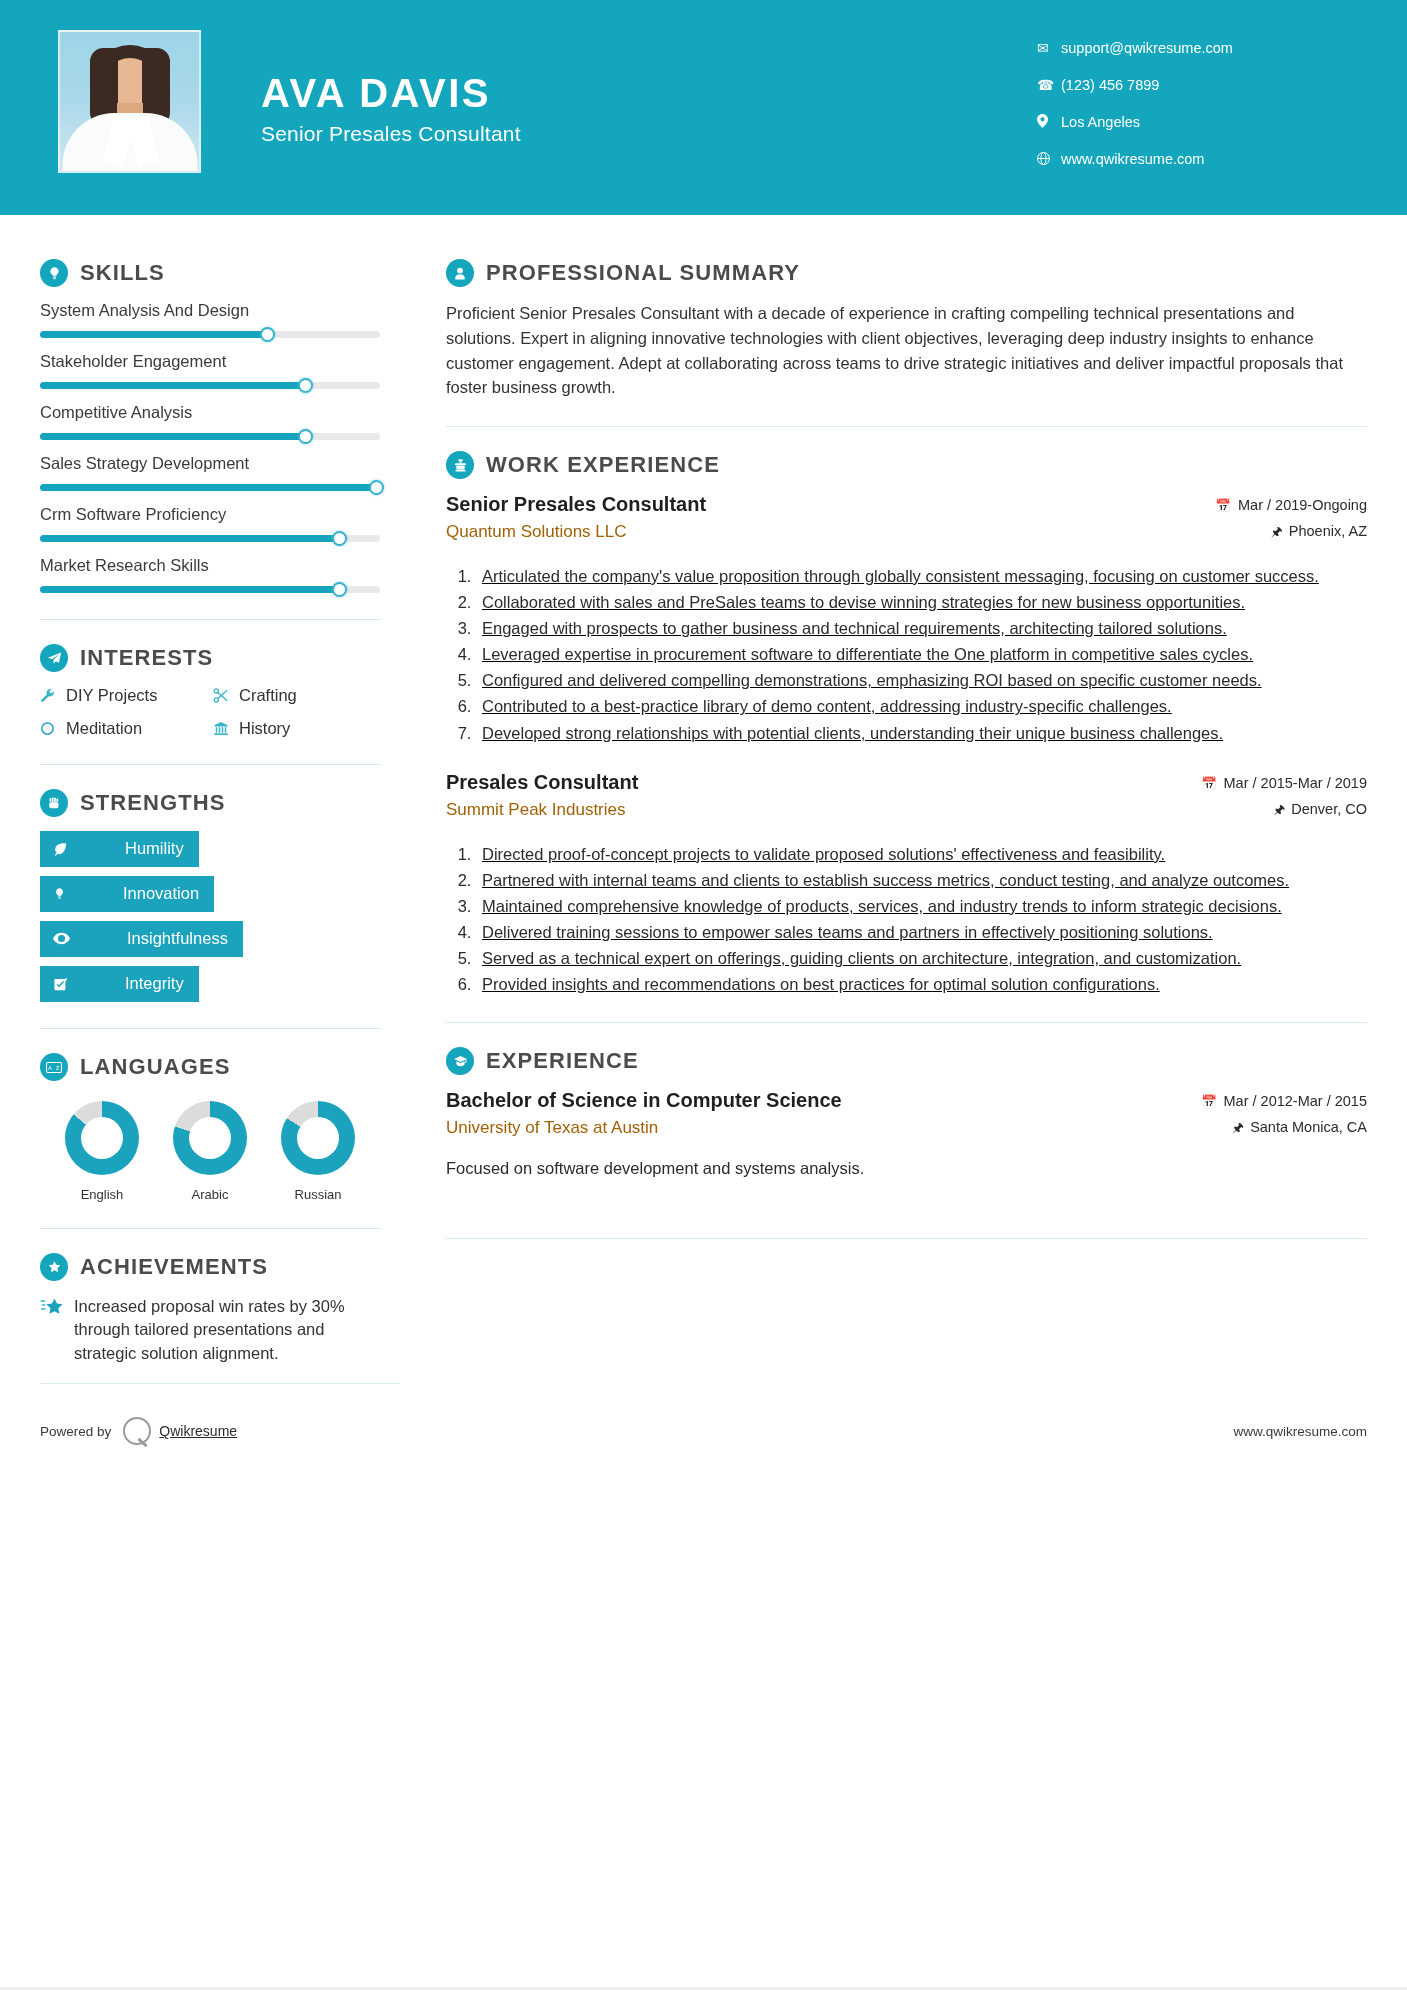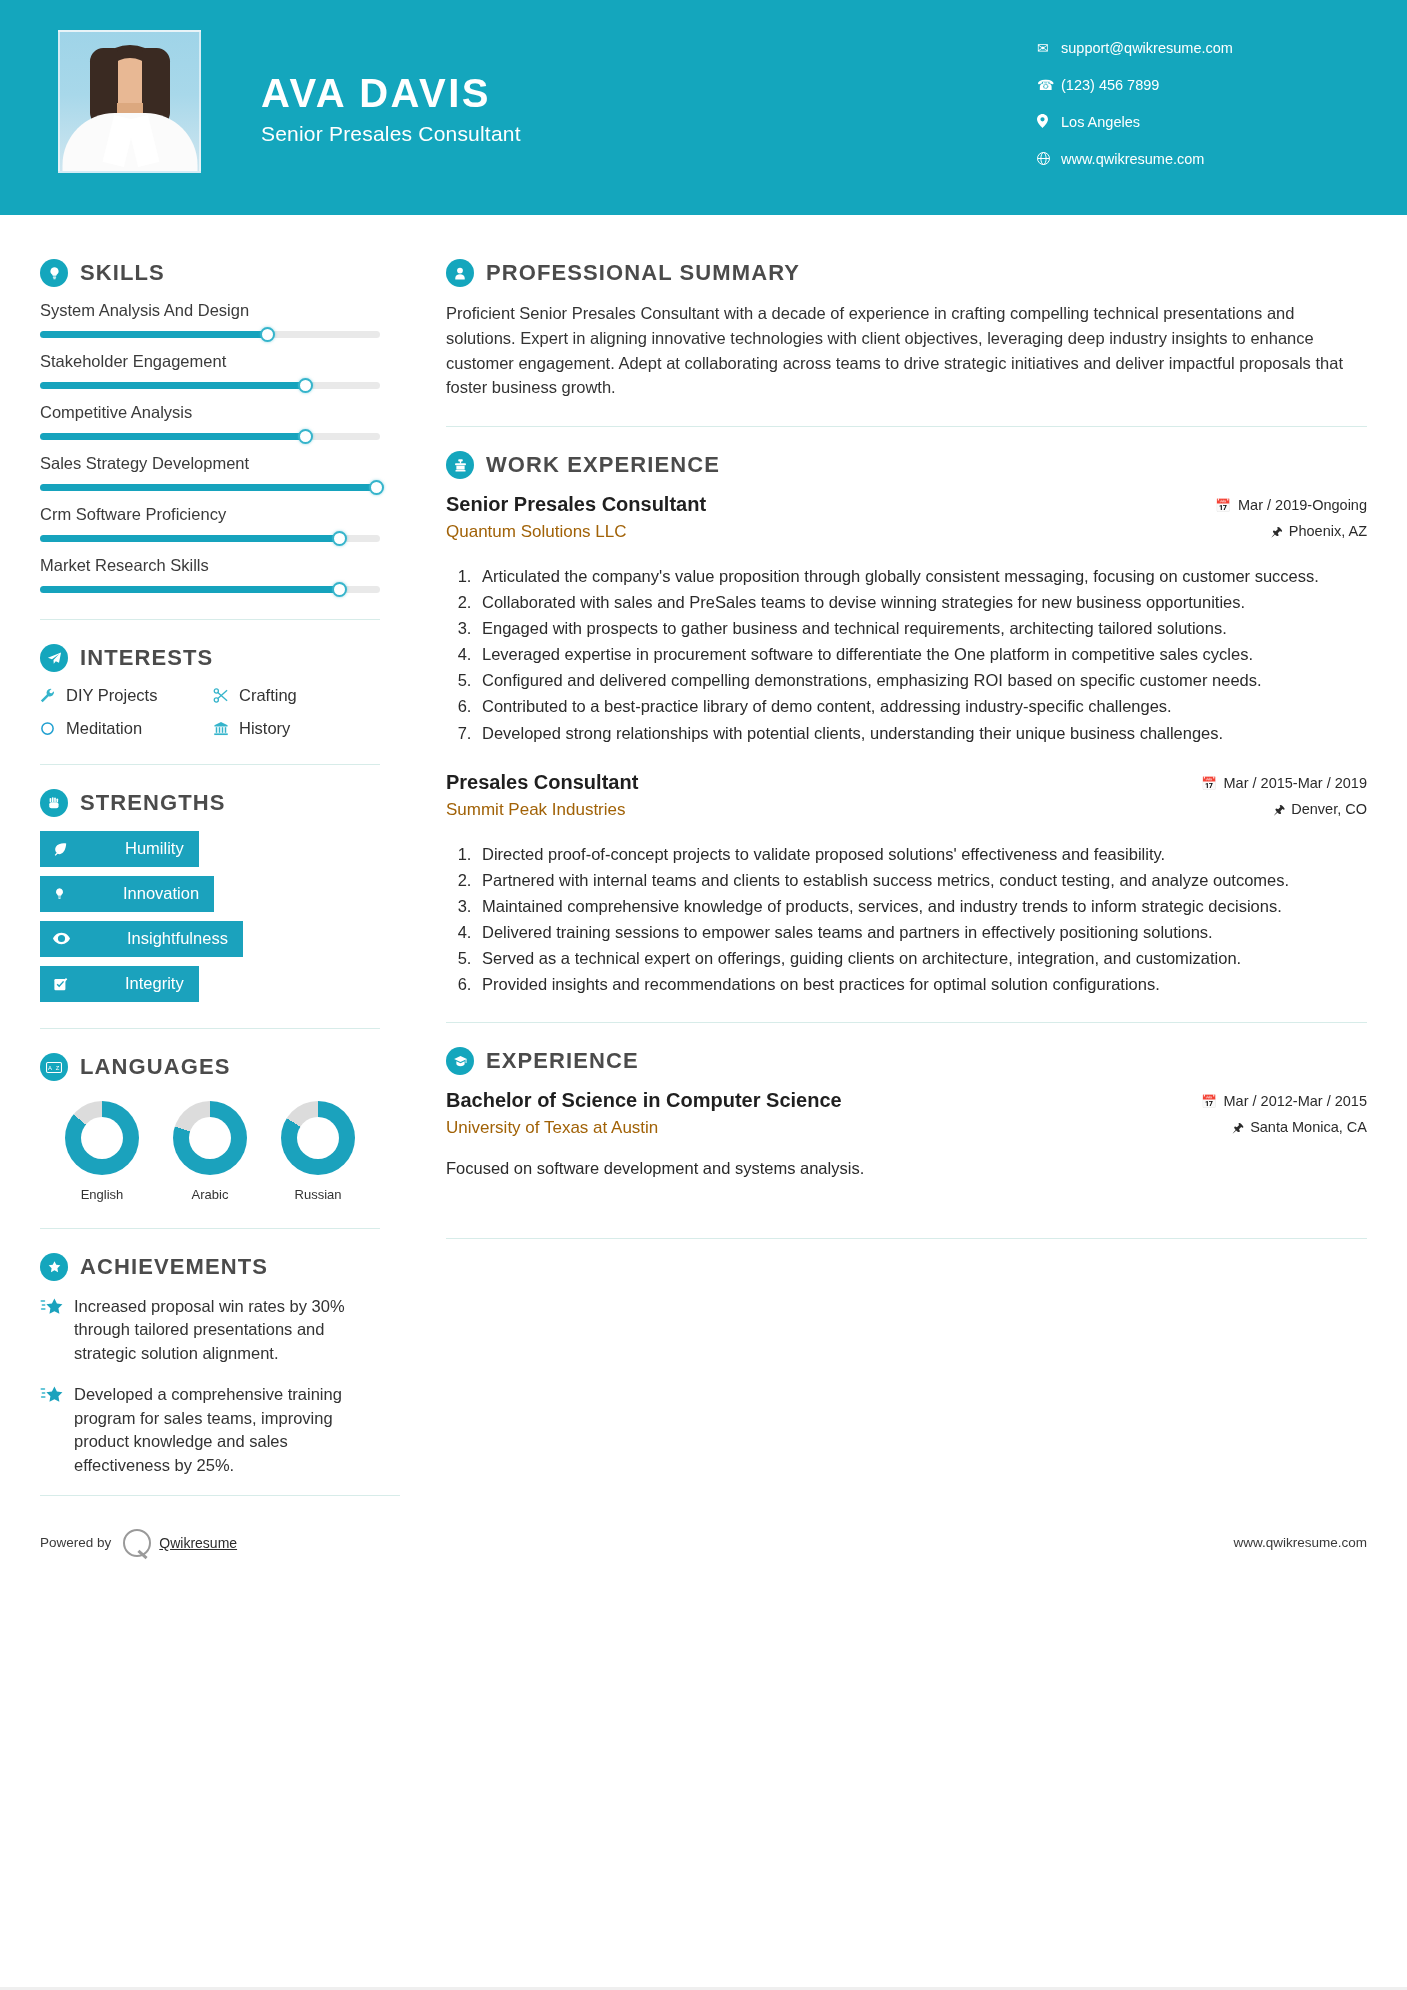--- a/index.html
+++ b/index.html
@@ -295,20 +295,21 @@
   .job-meta div {
     font-size: 14.5px;
     color: #2b2b2b;
     margin-bottom: 9px;
     white-space: nowrap;
   }
   .job-meta .m-ico { margin-right: 6px; font-size: 13px; }
   ol.bullets {
     margin: 12px 0 0 0;
     padding-left: 30px;
+    text-decoration: underline;
   }
   ol.bullets li {
     font-size: 16.5px;
     line-height: 1.4;
     color: #2b2b2b;
     margin-bottom: 3px;
     padding-left: 6px;
   }
   .edu-desc {
     font-size: 16.5px;
@@ -622,31 +623,20 @@
         <div class="ach">
           <span class="ach-ico">
             <svg width="25" height="21" viewBox="0 0 26 22">
               <path d="M15 1.5l2.6 5.3 5.8.8-4.2 4.1 1 5.8-5.2-2.7-5.2 2.7 1-5.8-4.2-4.1 5.8-.8z" fill="#1ba2bd"></path>
               <rect x="0.4" y="3.4" width="5" height="1.6" rx=".8" fill="#35b4cb"></rect>
               <rect x="1.6" y="7.6" width="4" height="1.6" rx=".8" fill="#35b4cb"></rect>
               <rect x="0.8" y="11.8" width="5" height="1.6" rx=".8" fill="#35b4cb"></rect>
             </svg>
           </span>
           <span class="ach-text">Increased proposal win rates by 30% through tailored presentations and strategic solution alignment.</span>
-        </div>
-        <div class="ach">
-          <span class="ach-ico">
-            <svg width="25" height="21" viewBox="0 0 26 22">
-              <path d="M15 1.5l2.6 5.3 5.8.8-4.2 4.1 1 5.8-5.2-2.7-5.2 2.7 1-5.8-4.2-4.1 5.8-.8z" fill="#1ba2bd"></path>
-              <rect x="0.4" y="3.4" width="5" height="1.6" rx=".8" fill="#35b4cb"></rect>
-              <rect x="1.6" y="7.6" width="4" height="1.6" rx=".8" fill="#35b4cb"></rect>
-              <rect x="0.8" y="11.8" width="5" height="1.6" rx=".8" fill="#35b4cb"></rect>
-            </svg>
-          </span>
-          <span class="ach-text">Developed a comprehensive training program for sales teams, improving product knowledge and sales effectiveness by 25%.</span>
         </div>
       </div>
 
     </div>
 
     <div class="col-right">
 
       <div>
         <div class="sec-head">
           <span class="sec-ico">

